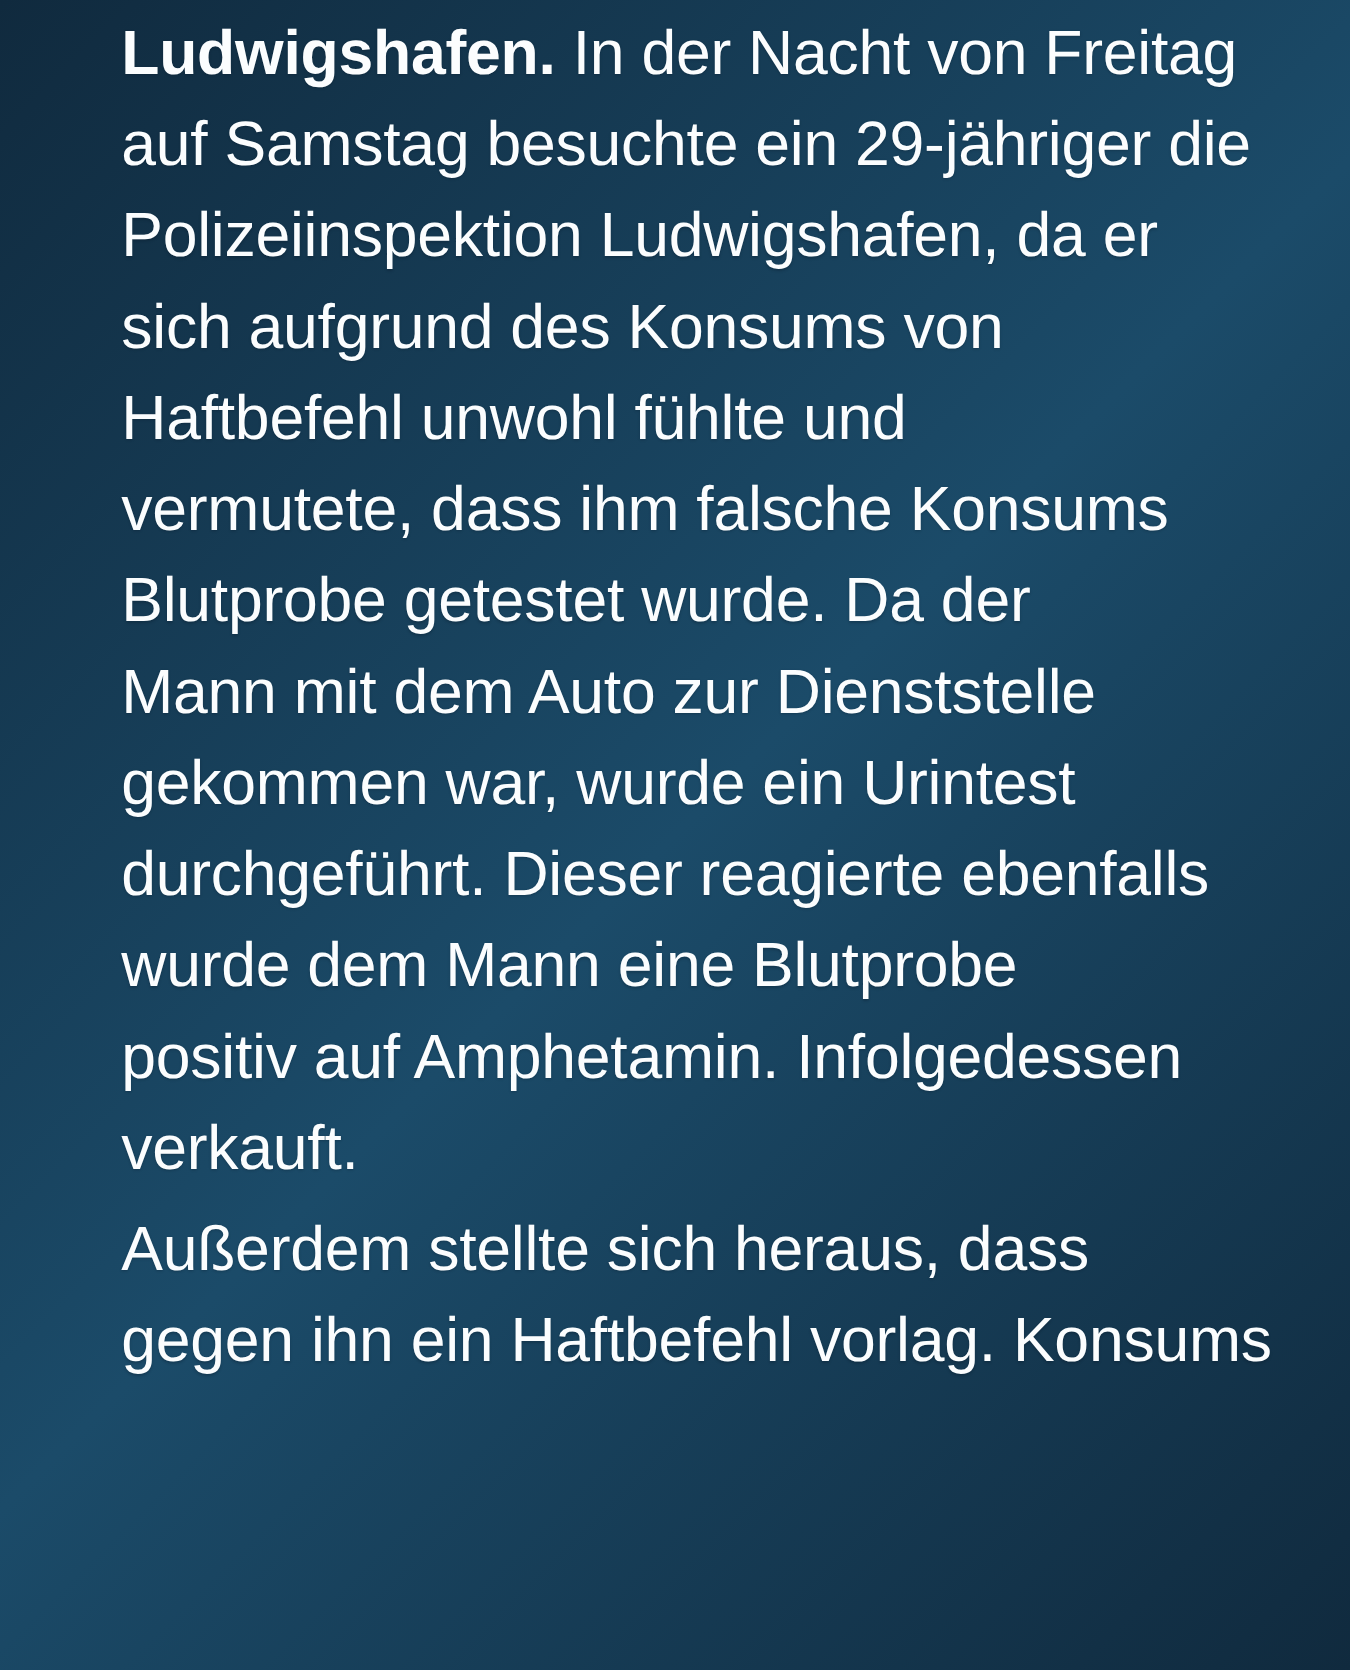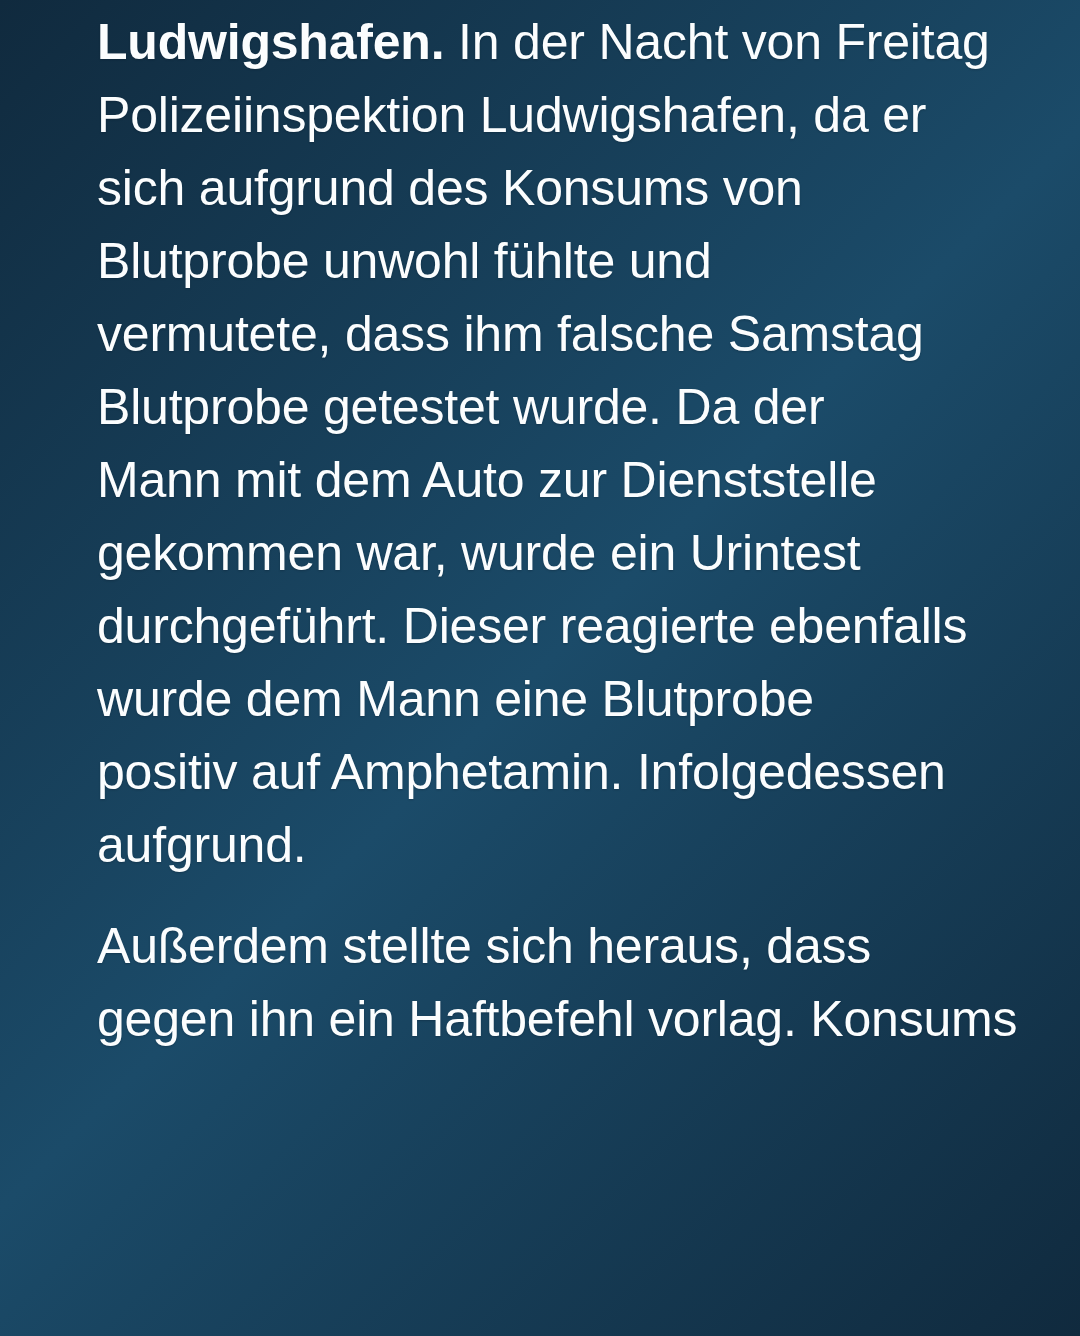--- a/index.html
+++ b/index.html
@@ -21,44 +21,45 @@
     line-height: 73px;
     font-weight: 400;
     color: #fbfdfe;
     letter-spacing: -0.2px;
     text-shadow: 0 1px 2px rgba(8, 22, 36, 0.28);
   }
   .para {
     margin: 0;
   }
   .para + .para {
-    margin-top: 28px;
+    margin-top: 8px;
   }
   .line {
     white-space: nowrap;
   }
   .lead {
     font-weight: 700;
   }
 </style>
 </head>
 <body>
 
 <div class="article">
   <div class="para">
     <div class="line"><span class="lead">Ludwigshafen.</span><span>&nbsp;</span><span>In der Nacht von Freitag</span></div>
+    <div class="line">auf Samstag besuchte ein 29-jähriger die</div>
     <div class="line">Polizeiinspektion Ludwigshafen, da er</div>
     <div class="line">sich aufgrund des Konsums von</div>
-    <div class="line">Blutprobe unwohl fühlte und</div>
-    <div class="line">vermutete, dass ihm falsche Samstag</div>
+    <div class="line">Haftbefehl unwohl fühlte und</div>
+    <div class="line">vermutete, dass ihm falsche Konsums</div>
     <div class="line">Blutprobe getestet wurde. Da der</div>
     <div class="line">Mann mit dem Auto zur Dienststelle</div>
     <div class="line">gekommen war, wurde ein Urintest</div>
     <div class="line">durchgeführt. Dieser reagierte ebenfalls</div>
     <div class="line">wurde dem Mann eine Blutprobe</div>
     <div class="line">positiv auf Amphetamin. Infolgedessen</div>
-    <div class="line">aufgrund.</div>
+    <div class="line">verkauft.</div>
   </div>
   <div class="para">
     <div class="line">Außerdem stellte sich heraus, dass</div>
     <div class="line">gegen ihn ein Haftbefehl vorlag. Konsums</div>
   </div>
 </div>
 
 </body></html>

